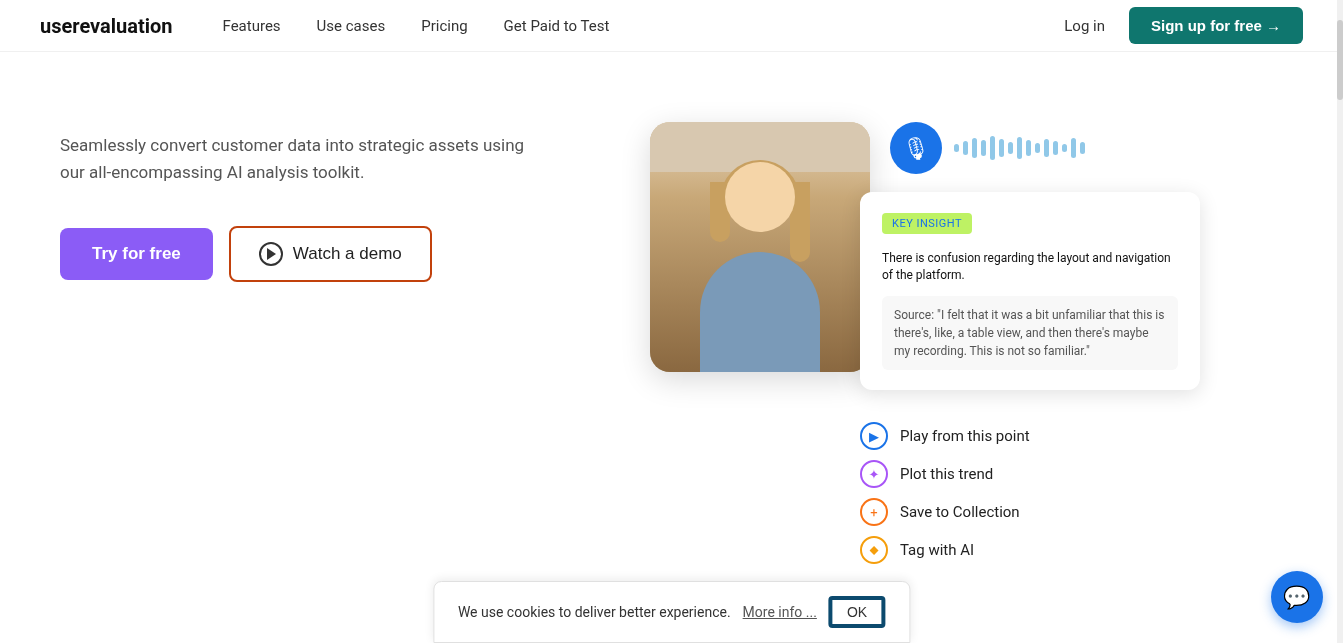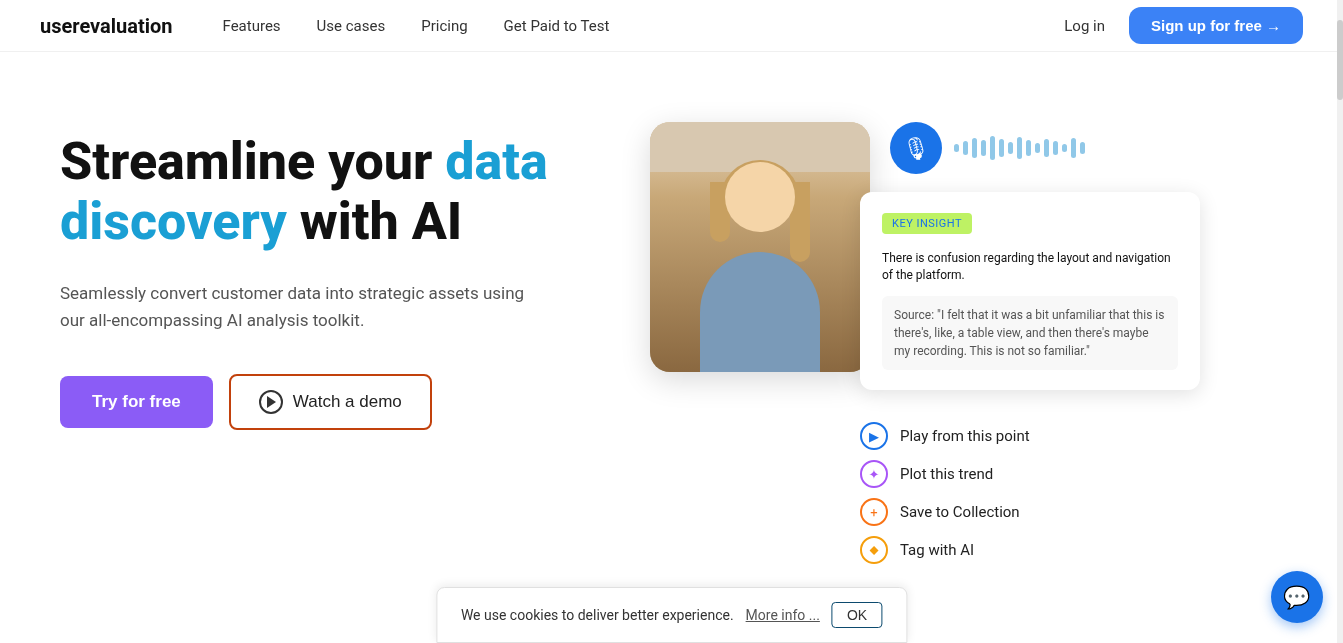--- a/index.html
+++ b/index.html
@@ -35,24 +35,24 @@
       display: flex;
       align-items: center;
       gap: 24px;
     }
     .nav-login {
       font-size: 15px;
       color: #333;
       cursor: pointer;
     }
     .nav-signup {
-      background: #3b82f6;
+      background: #0f766e;
       color: #fff;
       border: none;
-      border-radius: 12px;
+      border-radius: 6px;
       padding: 10px 22px;
       font-size: 15px;
       font-weight: 600;
       cursor: pointer;
       display: flex;
       align-items: center;
       gap: 6px;
     }
 
     
@@ -342,21 +342,21 @@
       z-index: 100;
       white-space: nowrap;
     }
     .cookie-more {
       color: #555;
       text-decoration: underline;
       cursor: pointer;
     }
     .cookie-ok {
       background: #fff;
-      border: 1px solid #0c4a6e;
+      border: 4px solid #0c4a6e;
       border-radius: 4px;
       padding: 4px 14px;
       font-size: 14px;
       cursor: pointer;
       color: #333;
     }
 
     
     .chat-bubble {
       position: fixed;
@@ -409,24 +409,20 @@
   </ul>
   <div class="nav-right">
     <span class="nav-login">Log in</span>
     <button class="nav-signup">Sign up for free →</button>
   </div>
 </nav>
 
 <div class="main-container">
 
   <div class="hero-left">
-    <h1 class="hero-headline">
-      <span>Streamline your </span><span class="highlight">data</span><br>
-      <span class="highlight">discovery</span><span> with AI</span>
-    </h1>
     <p class="hero-subtext">Seamlessly convert customer data into strategic assets using our all-encompassing AI analysis toolkit.</p>
     <div class="hero-buttons">
       <button class="btn-primary">Try for free</button>
       <button class="btn-secondary">
         <span class="play-circle">
           <span class="play-triangle"></span>
         </span>
         <span>Watch a demo</span>
       </button>
     </div>

